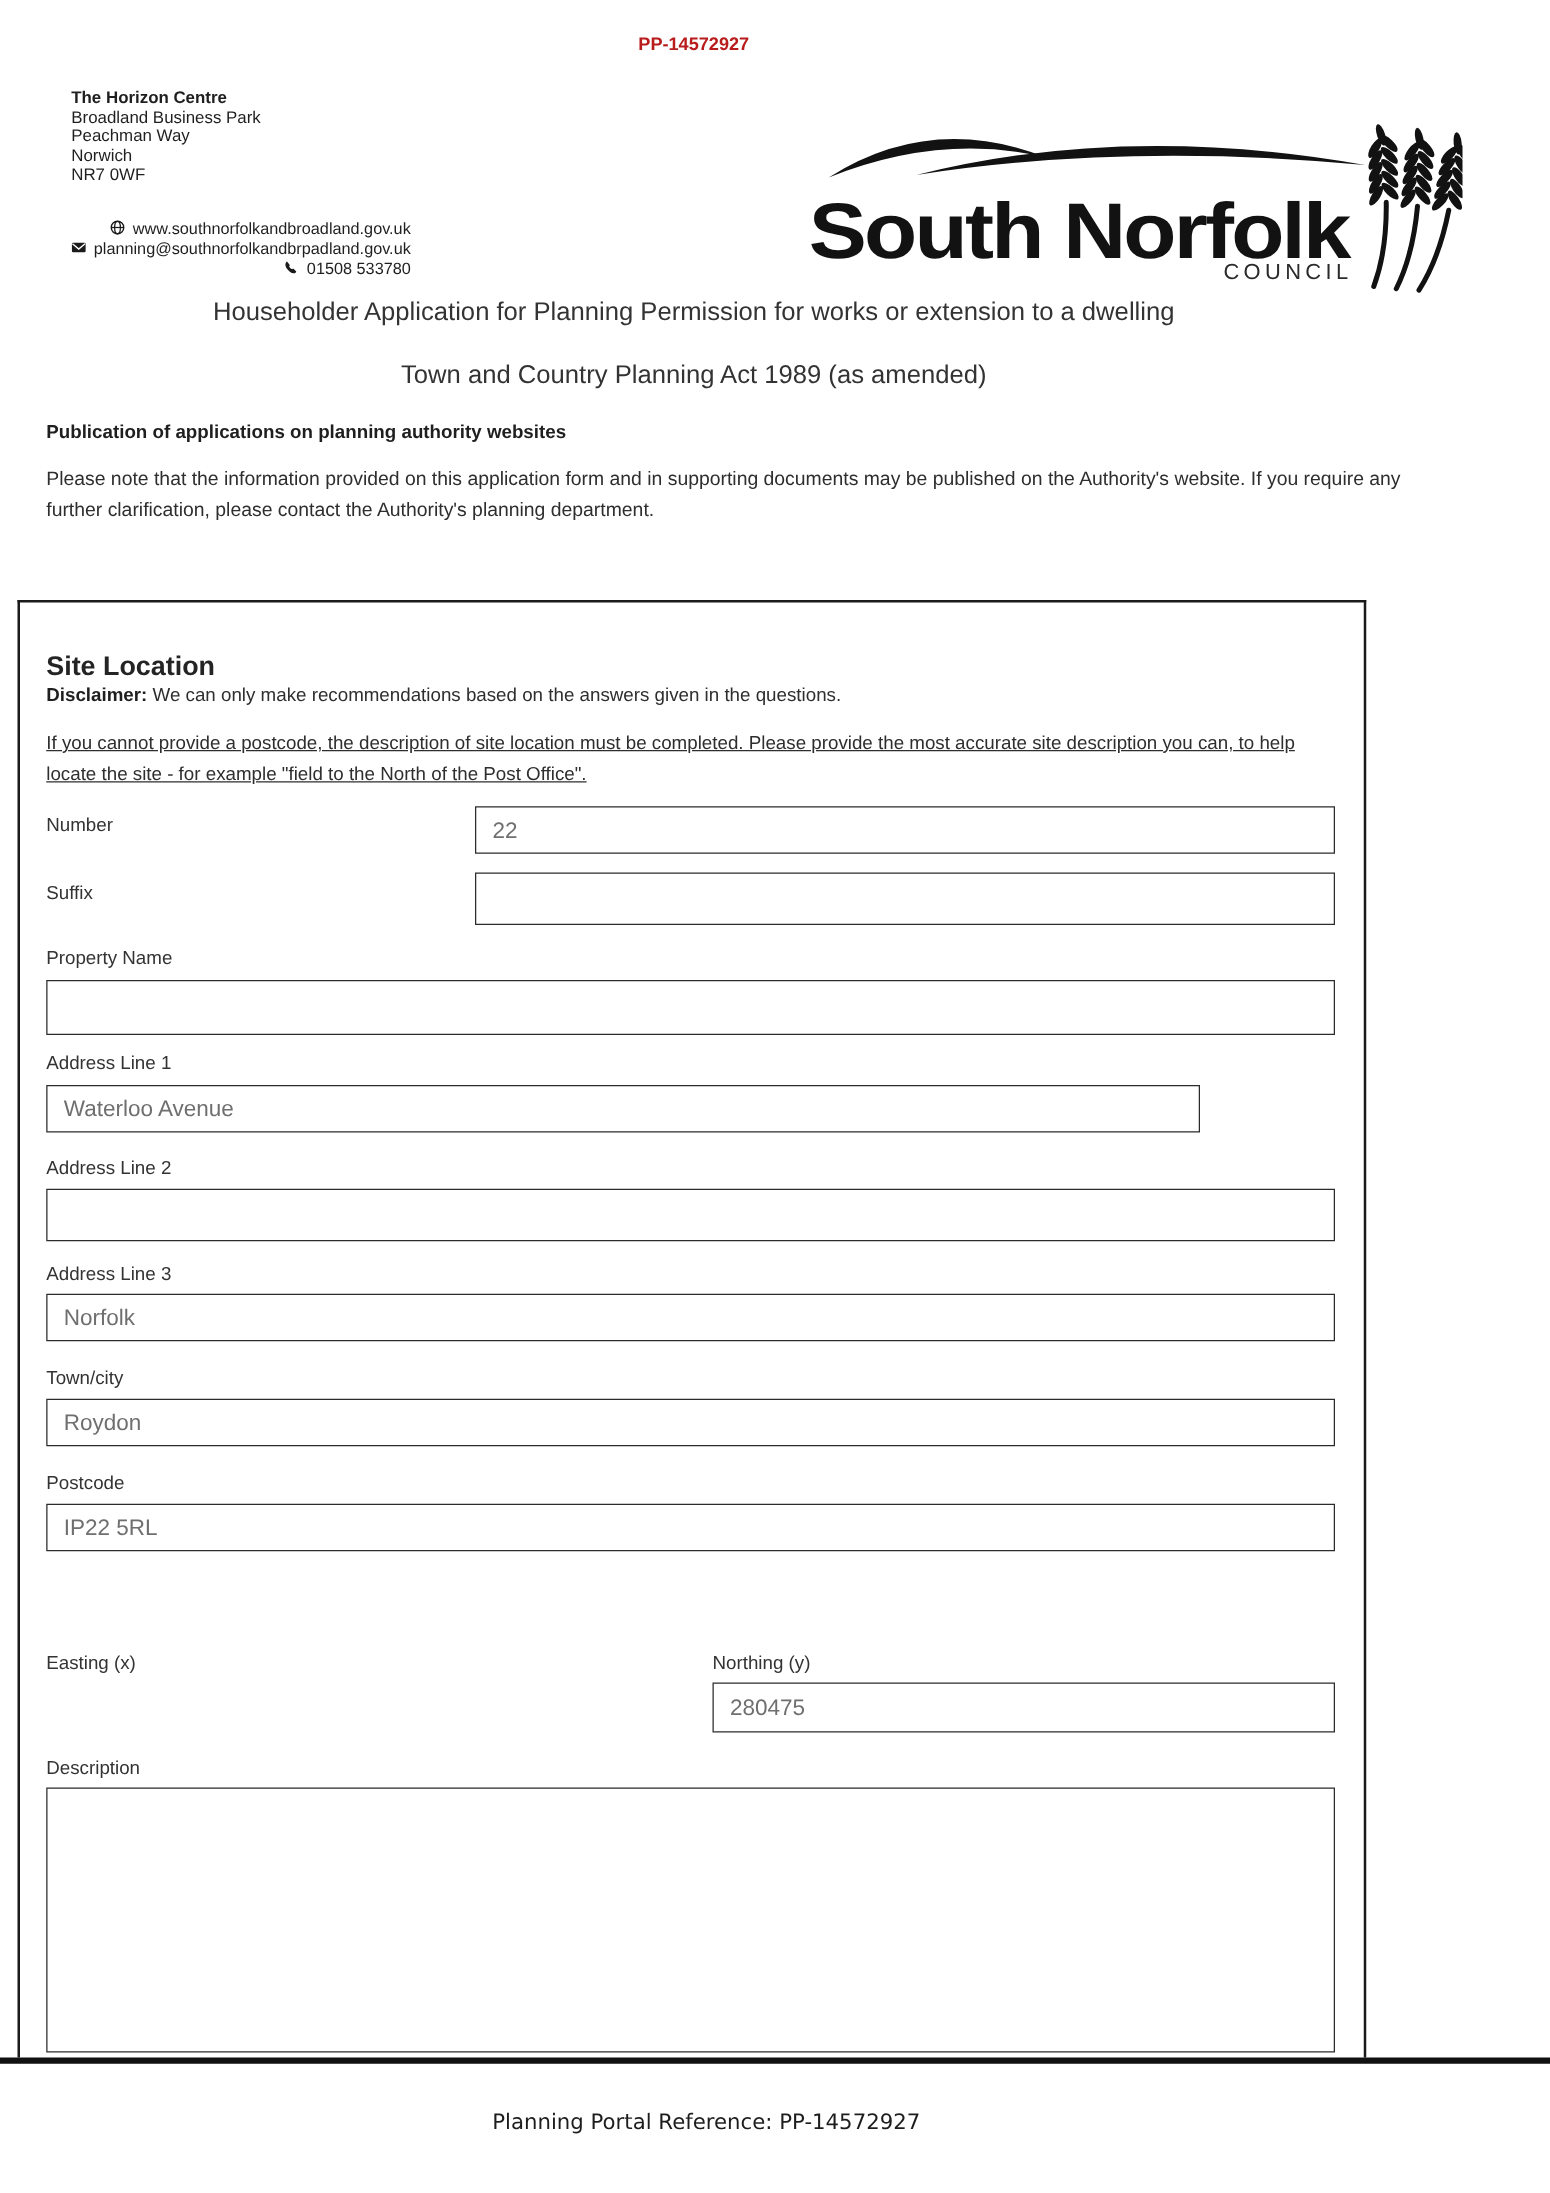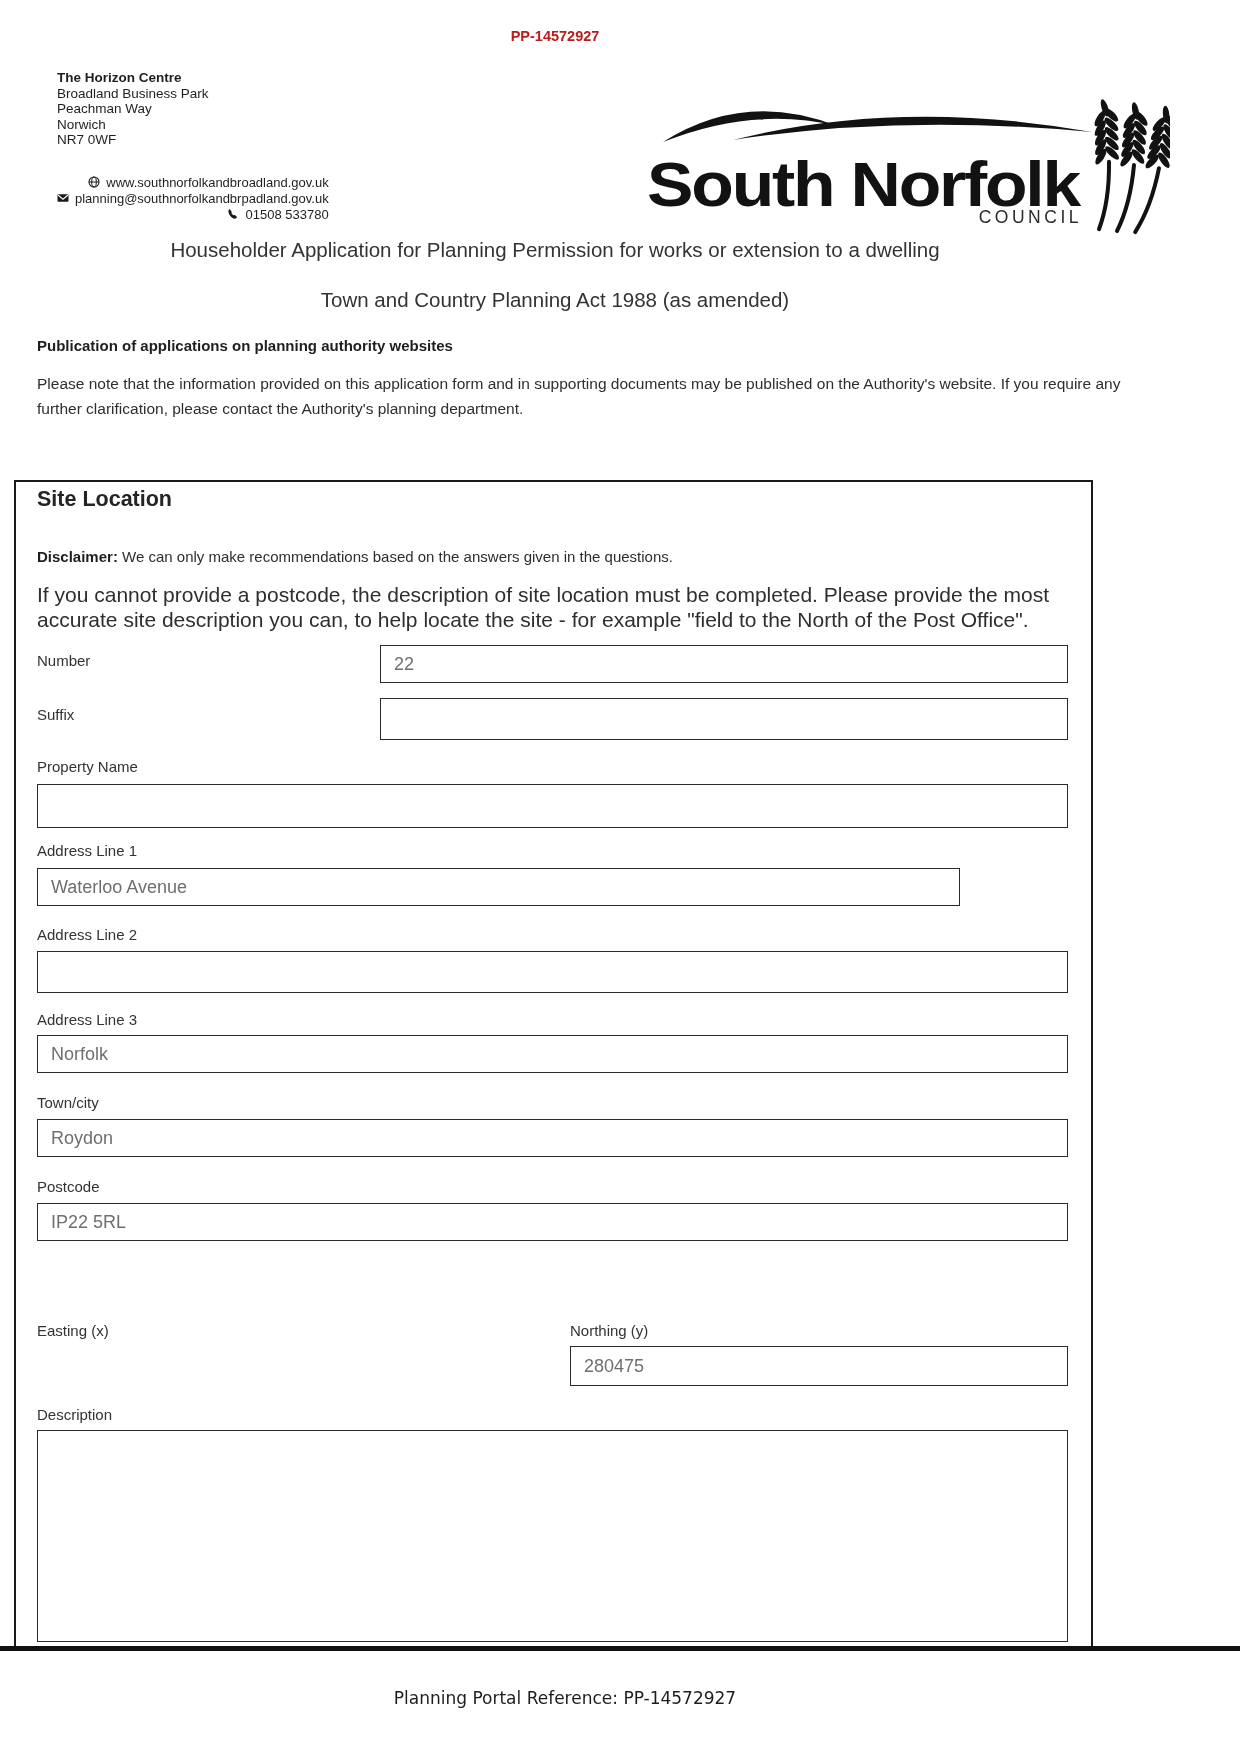--- a/index.html
+++ b/index.html
@@ -18,24 +18,24 @@
   .title{font-size:20.5px;color:#333;}
   .title1{top:238px;}
   .title2{top:288px;}
   .pub-head{left:37px;top:337px;font-size:15px;font-weight:bold;color:#1f1f1f;}
   .pub-body{left:37px;top:372px;width:1085px;font-size:15.5px;line-height:24.5px;color:#2e2e2e;}
   .section-box{
     left:14px;top:480px;width:1079px;height:1166px;box-sizing:border-box;
     border:2px solid #1a1a1a;border-bottom:0;
   }
   .sec{position:absolute;}
-  .sec-heading{left:21px;top:5px;font-size:21.5px;font-weight:bold;color:#242424;}
+  .sec-heading{left:21px;top:39px;font-size:21.5px;font-weight:bold;color:#242424;}
   .disclaimer{left:21px;top:66px;font-size:15px;color:#2e2e2e;}
   .disclaimer b{color:#1f1f1f;}
-  .intro{left:21px;top:100px;width:1040px;font-size:21px;line-height:25px;color:#2e2e2e;}
+  .intro{left:21px;top:100px;width:1040px;font-size:15px;line-height:25px;color:#2e2e2e;text-decoration:underline;}
   .lbl{font-size:15px;color:#333;}
   .inp{
     position:absolute;box-sizing:border-box;border:1.5px solid #2b2b2b;background:#fff;
     font-family:"Liberation Sans",sans-serif;font-size:18px;color:#6f6f6f;
     padding:0 13px;outline:none;
   }
   textarea.inp{resize:none;padding-top:8px;}
   .desc-heading{left:21px;top:794px;font-size:19.5px;color:#2e2e2e;}
   .footer-rule{left:0;top:1646px;width:1240px;height:5px;background:#111;}
   .footer-text{top:1688px;font-size:17px;color:#1d1d1d;font-family:"DejaVu Sans",sans-serif;width:1130px;}
@@ -100,21 +100,21 @@
   <text x="2" y="124" font-size="63" font-weight="bold" letter-spacing="-2" fill="#121212" textLength="432" lengthAdjust="spacingAndGlyphs">South Norfolk</text>
   <text x="437" y="141" font-size="17.5" letter-spacing="3.5" fill="#2b2b2b" text-anchor="end">COUNCIL</text>
   <g>
     <use href="#ear" transform="translate(462,80) rotate(-6)"></use>
     <use href="#ear" transform="translate(487,83)"></use>
     <use href="#ear" transform="translate(512,86) rotate(6)"></use>
   </g>
 </svg>
 
 <div class="abs center-band title title1">Householder Application for Planning Permission for works or extension to a dwelling</div>
-<div class="abs center-band title title2">Town and Country Planning Act 1988 (as amended)</div>
+<div class="abs center-band title title2">Town and Country Planning Act 1989 (as amended)</div>
 
 <div class="abs pub-head">Publication of applications on planning authority websites</div>
 <div class="abs pub-body">Please note that the information provided on this application form and in supporting documents may be published on the Authority's website. If you require any further clarification, please contact the Authority's planning department.</div>
 
 <div class="abs section-box">
 
   <div class="sec sec-heading">Site Location</div>
 
   <div class="sec disclaimer"><b>Disclaimer:</b><span> We can only make recommendations based on the answers given in the questions.</span></div>
 

